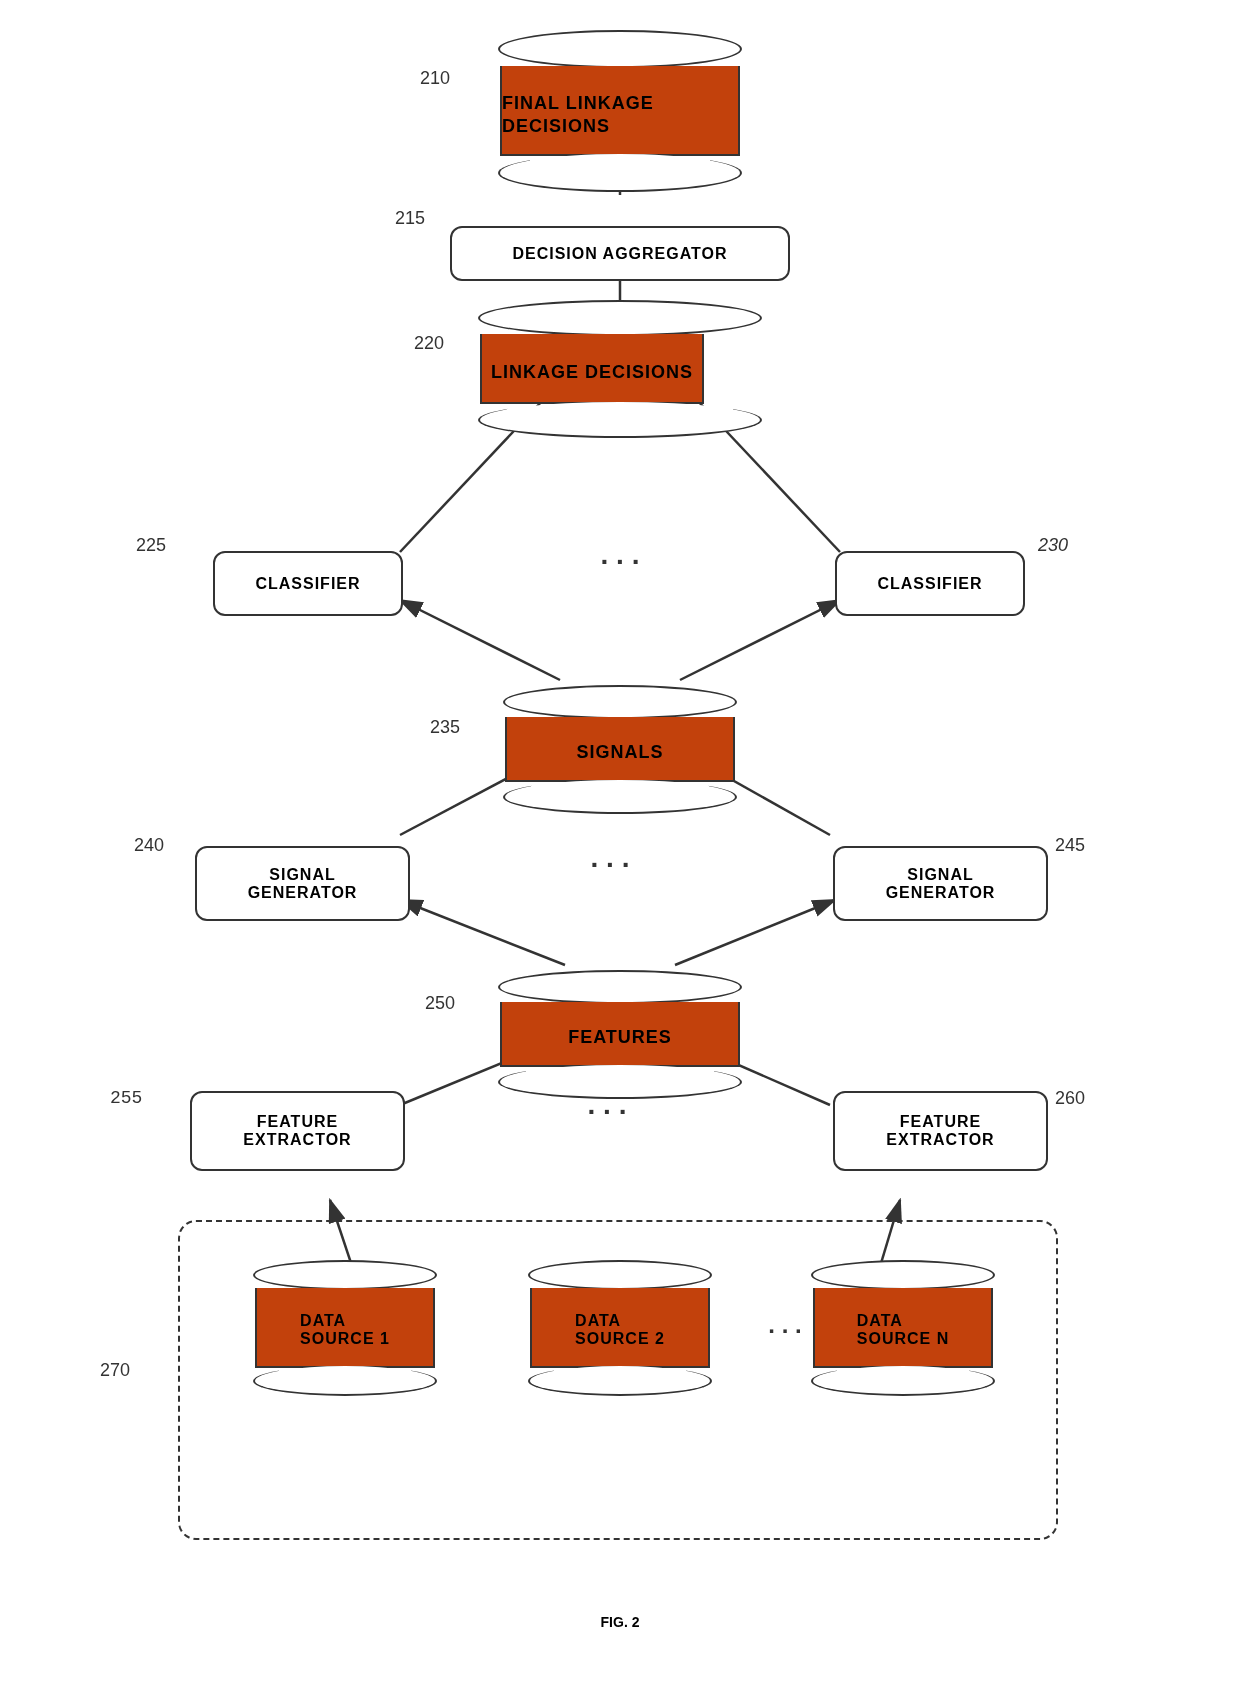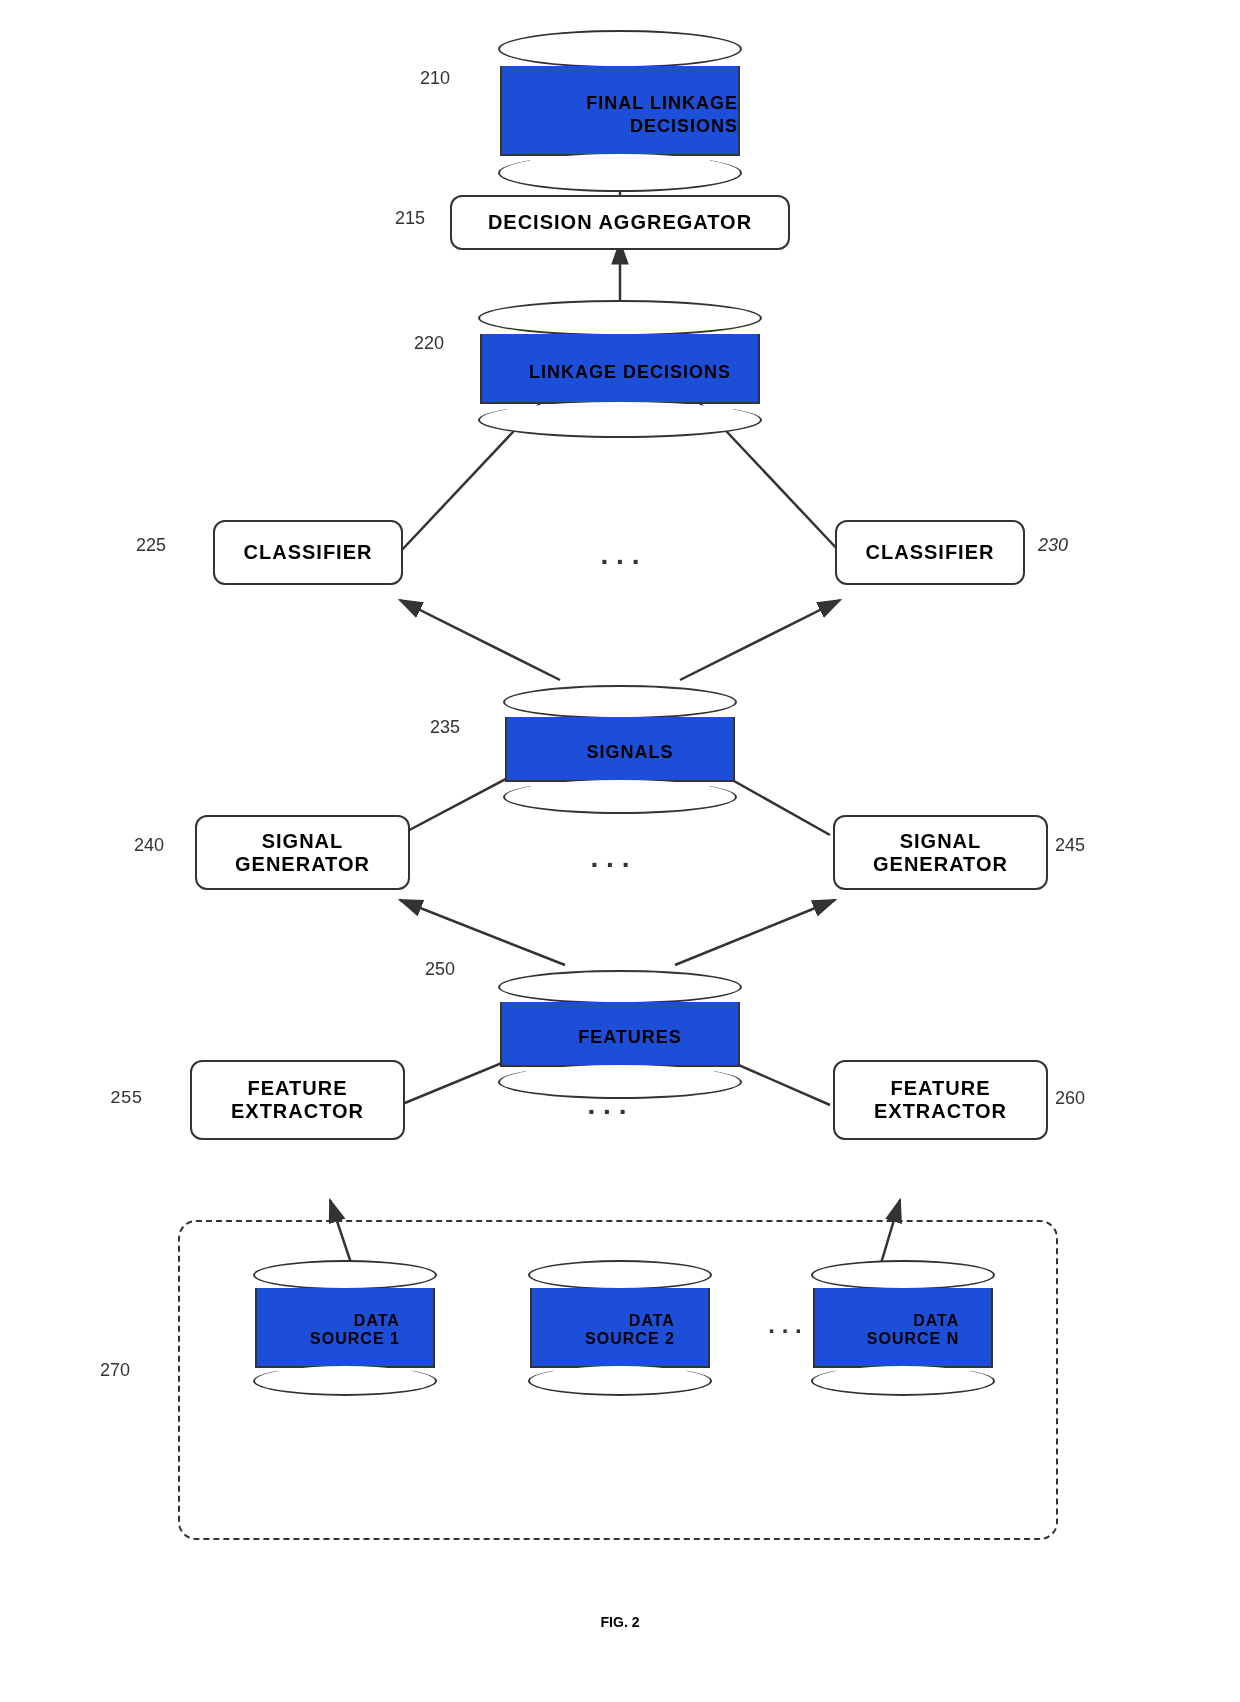--- a/index.html
+++ b/index.html
@@ -14,48 +14,48 @@
     .diagram-container {
       position: relative;
       width: 1240px;
       height: 1650px;
     }
     .cylinder-wrapper {
       position: absolute;
     }
     .cyl-body {
       border: 2.5px solid #333;
-      background: #1d4ed8;
+      background: #c2410c;
       border-top: none;
       display: flex;
       align-items: center;
       justify-content: center;
-      text-align: right;
+      text-align: left;
       font-size: 18px;
       font-weight: bold;
       letter-spacing: 1px;
-      padding-left: 20px;
     }
     .cyl-top {
       border: 2.5px solid #333;
       background: #fff;
       border-radius: 50%;
     }
     .rounded-rect {
       border: 2.5px solid #333;
       border-radius: 12px;
       background: #fff;
       display: flex;
       align-items: center;
       justify-content: center;
       text-align: center;
-      font-size: 20px;
+      font-size: 16px;
       font-weight: bold;
       letter-spacing: 1px;
       position: absolute;
+      margin-top: 31px;
     }
     .label-ref {
       position: absolute;
       font-size: 18px;
       color: #333;
     }
     .dots {
       position: absolute;
       font-size: 28px;
       font-weight: bold;
@@ -134,21 +134,21 @@
   </div>
   <div class="label-ref" style="left:420px; top:68px;">210</div>
 
   <div class="rounded-rect" style="left:450px; top:195px; width:340px; height:55px;">
     <span>DECISION AGGREGATOR</span>
   </div>
   <div class="label-ref" style="left:395px; top:208px;">215</div>
 
   <div class="cylinder-wrapper" style="left:480px; top:300px; width:280px;">
     <div class="cyl-top" style="width:284px; height:36px; margin-left:-2px;"></div>
-    <div class="cyl-body" style="width:280px; height:70px; padding-top:8px; margin-top:-2px;">LINKAGE DECISIONS</div>
+    <div class="cyl-body" style="width:224px; height:70px; padding-top:8px; margin-top:-2px;">LINKAGE DECISIONS</div>
     <div class="cyl-top" style="width:284px; height:36px; margin-left:-2px; margin-top:-2px; border-top:none; border-bottom:2.5px solid #333; background:#fff; border-radius:50%;"></div>
   </div>
   <div class="label-ref" style="left:414px; top:333px;">220</div>
 
   <div class="rounded-rect" style="left:213px; top:520px; width:190px; height:65px;">
     <span>CLASSIFIER</span>
   </div>
   <div class="label-ref" style="left:136px; top:535px;">225</div>
 
   <div class="dots" style="left:570px; top:535px; width:100px; height:40px;">. . .</div>
@@ -175,21 +175,21 @@
   <div class="rounded-rect" style="left:833px; top:815px; width:215px; height:75px;">
     <span>SIGNAL<br>GENERATOR</span>
   </div>
   <div class="label-ref" style="left:1055px; top:835px;">245</div>
 
   <div class="cylinder-wrapper" style="left:500px; top:970px; width:240px;">
     <div class="cyl-top" style="width:244px; height:34px; margin-left:-2px;"></div>
     <div class="cyl-body" style="width:240px; height:65px; padding-top:8px; margin-top:-2px;">FEATURES</div>
     <div class="cyl-top" style="width:244px; height:34px; margin-left:-2px; margin-top:-2px; border-top:none; border-bottom:2.5px solid #333; background:#fff; border-radius:50%;"></div>
   </div>
-  <div class="label-ref" style="left:425px; top:959px;">250</div>
+  <div class="label-ref" style="left:425px; top:993px;">250</div>
 
   <div class="rounded-rect" style="left:190px; top:1060px; width:215px; height:80px;">
     <span>FEATURE<br>EXTRACTOR</span>
   </div>
   <div class="label-ref" style="left:110px; top:1088px;font-family:Liberation Mono, monospace;">255</div>
 
   <div class="dots" style="left:557px; top:1085px; width:100px; height:40px;">. . .</div>
 
   <div class="rounded-rect" style="left:833px; top:1060px; width:215px; height:80px;">
     <span>FEATURE<br>EXTRACTOR</span>

